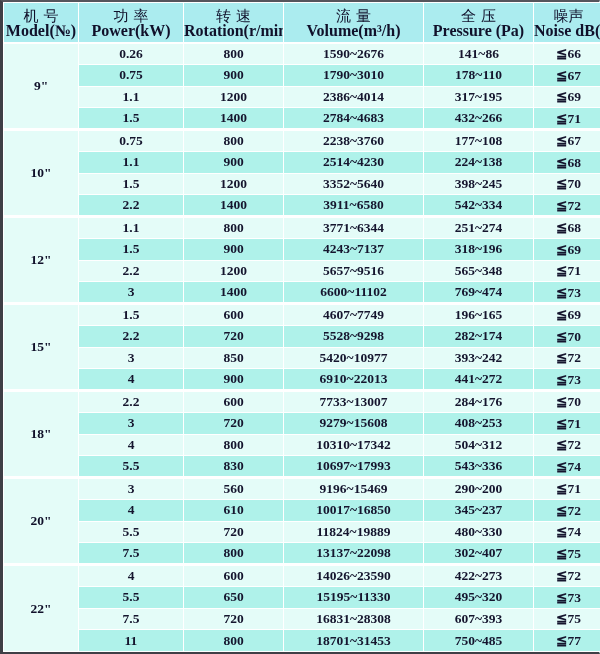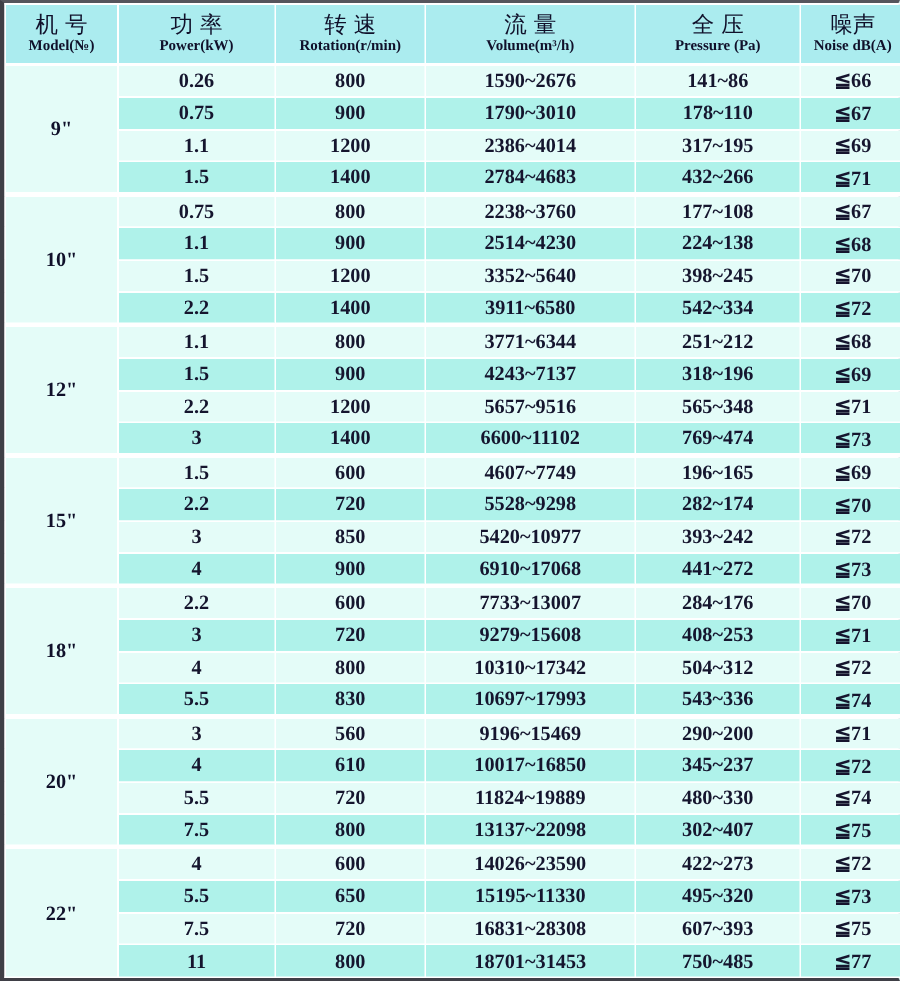--- a/index.html
+++ b/index.html
@@ -45,21 +45,21 @@
     font-family: "DejaVu Sans", sans-serif;
     font-weight: normal;
     font-size: 15px;
     line-height: 17px;
     color: #10102a;
   }
   .hdr-en {
     display: block;
     font-family: "Liberation Serif", "DejaVu Serif", serif;
     font-weight: bold;
-    font-size: 10px;
+    font-size: 16px;
     line-height: 12px;
     color: #10102a;
   }
   .spec tbody td {
     font-family: "Liberation Serif", "DejaVu Serif", serif;
     font-weight: bold;
     font-size: 13.5px;
   }
   .spec tbody tr { height: 21px; }
   tr.row-light td { background: #e4fcf8; }
@@ -171,21 +171,21 @@
           <td>1400</td>
           <td>3911~6580</td>
           <td>542~334</td>
           <td>≦72</td>
         </tr>
         <tr class="row-light group-start">
           <td rowspan="4" class="model-cell">12"</td>
           <td>1.1</td>
           <td>800</td>
           <td>3771~6344</td>
-          <td>251~212</td>
+          <td>251~274</td>
           <td>≦68</td>
         </tr>
         <tr class="row-cyan">
           <td>1.5</td>
           <td>900</td>
           <td>4243~7137</td>
           <td>318~196</td>
           <td>≦69</td>
         </tr>
         <tr class="row-light">
@@ -220,21 +220,21 @@
         <tr class="row-light">
           <td>3</td>
           <td>850</td>
           <td>5420~10977</td>
           <td>393~242</td>
           <td>≦72</td>
         </tr>
         <tr class="row-cyan">
           <td>4</td>
           <td>900</td>
-          <td>6910~17068</td>
+          <td>6910~22013</td>
           <td>441~272</td>
           <td>≦73</td>
         </tr>
         <tr class="row-light group-start">
           <td rowspan="4" class="model-cell">18"</td>
           <td>2.2</td>
           <td>600</td>
           <td>7733~13007</td>
           <td>284~176</td>
           <td>≦70</td>

